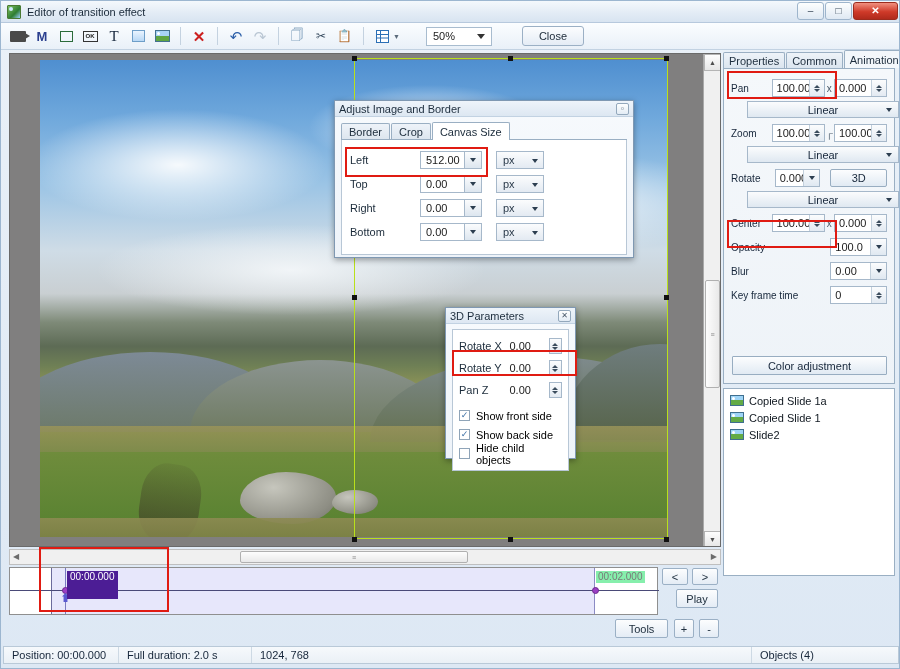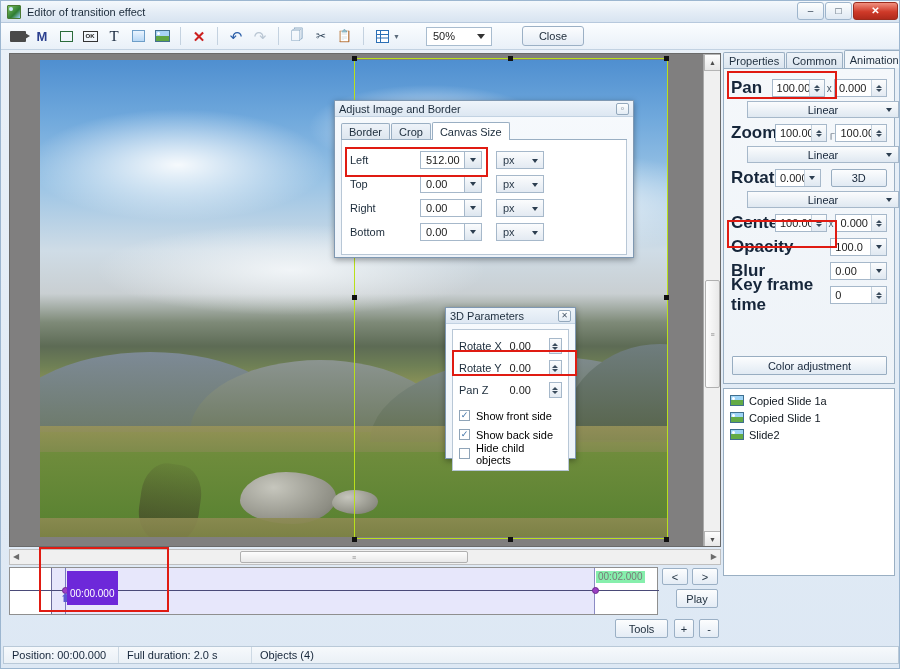--- a/index.html
+++ b/index.html
@@ -199,21 +199,21 @@
     padding:1px 5px;border:1px solid #9aafc3;border-bottom:none;font-size:11px;color:#1e2e3e;
     background:linear-gradient(#eef3f9,#dbe5ef);border-radius:2px 2px 0 0;height:16px;line-height:14px;
     margin-right:1px;
   }
   .rtab.active{background:#f3f7fb;height:18px;line-height:16px;}
   .rbody{
     border:1px solid #9aafc3;background:linear-gradient(#f5f8fb,#eef3f8);
     height:316px;padding:8px 7px;position:relative;
   }
   .prow{display:flex;align-items:center;height:22px;margin-bottom:2px;}
-  .plbl{width:44px;color:#16263a;font-size:17px;font-weight:bold;}
+  .plbl{width:44px;color:#16263a;font-size:10px;}
   .pspin{
     width:57px;height:18px;border:1px solid #a6b8ca;background:#fff;display:flex;align-items:center;
     padding-left:4px;color:#1a1a1a;font-size:11px;position:relative;
   }
   .pspin .ud{
     position:absolute;right:0;top:0;width:15px;height:16px;border-left:1px solid #c3d0dc;
     background:linear-gradient(#fbfcfd,#e3eaf2);display:flex;flex-direction:column;align-items:center;justify-content:center;gap:1px;
   }
   .xsep{width:10px;text-align:center;color:#4a5a6a;font-size:10px;}
   .linear{
@@ -256,21 +256,21 @@
   }
   .tl-leftcol{position:absolute;left:0;top:0;width:42px;height:46px;background:#fff;border-right:1px solid #6c6c9c;}
   .tl-track{
     position:absolute;left:42px;top:0;width:605px;height:46px;background:#e7e7fb;
   }
   .tl-midline{position:absolute;left:0;top:22px;width:649px;height:1px;background:#4a4a78;}
   .tl-bar{position:absolute;left:42px;top:0;width:543px;height:46px;background:#e7e7fb;border-right:1px solid #8b8bc4;}
   .tl-blank{position:absolute;left:585px;top:0;width:62px;height:46px;background:#fff;}
   .tl-playhead{position:absolute;left:55px;top:0;width:1px;height:46px;background:#7a7ac0;}
   .tl-time-lbl{
-    position:absolute;left:57px;top:3px;height:16px;padding:17px 3px;background:#6d28d9;color:#fff;
+    position:absolute;left:57px;top:3px;height:28px;padding:0 3px;background:#4c1d95;color:#fff;
     font-size:10px;line-height:12px;
   }
   .tl-end-lbl{
     position:absolute;left:586px;top:3px;height:12px;padding:0 2px;background:#86efac;color:#7a7a7a;
     font-size:10px;line-height:12px;
   }
   .kf{position:absolute;width:7px;height:7px;border-radius:50%;background:#9b3fc4;border:1px solid #6d2a8c;}
   .kf-marker{
     position:absolute;left:52px;top:25px;width:7px;height:9px;background:#5a5ad0;
     clip-path:polygon(50% 0,100% 40%,78% 40%,78% 100%,22% 100%,22% 40%,0 40%);
@@ -687,16 +687,17 @@
     <div class="sbtn" style="left:665px;top:52px;width:20px;height:19px;">+</div>
     <div class="sbtn" style="left:690px;top:52px;width:20px;height:19px;">-</div>
 
     <div class="hl" style="left:30px;top:-20px;width:130px;height:65px;"></div>
   </div>
 
 
   <div class="statusbar">
     <div class="st-cell" style="width:115px;">Position:  00:00.000</div>
     <div class="st-cell" style="width:133px;">Full duration:  2.0 s</div>
+    <div class="st-cell" style="width:500px;">1024, 768</div>
     <div class="st-cell" style="border-right:none;">Objects (4)</div>
   </div>
 
 </div>
 
 </body></html>

